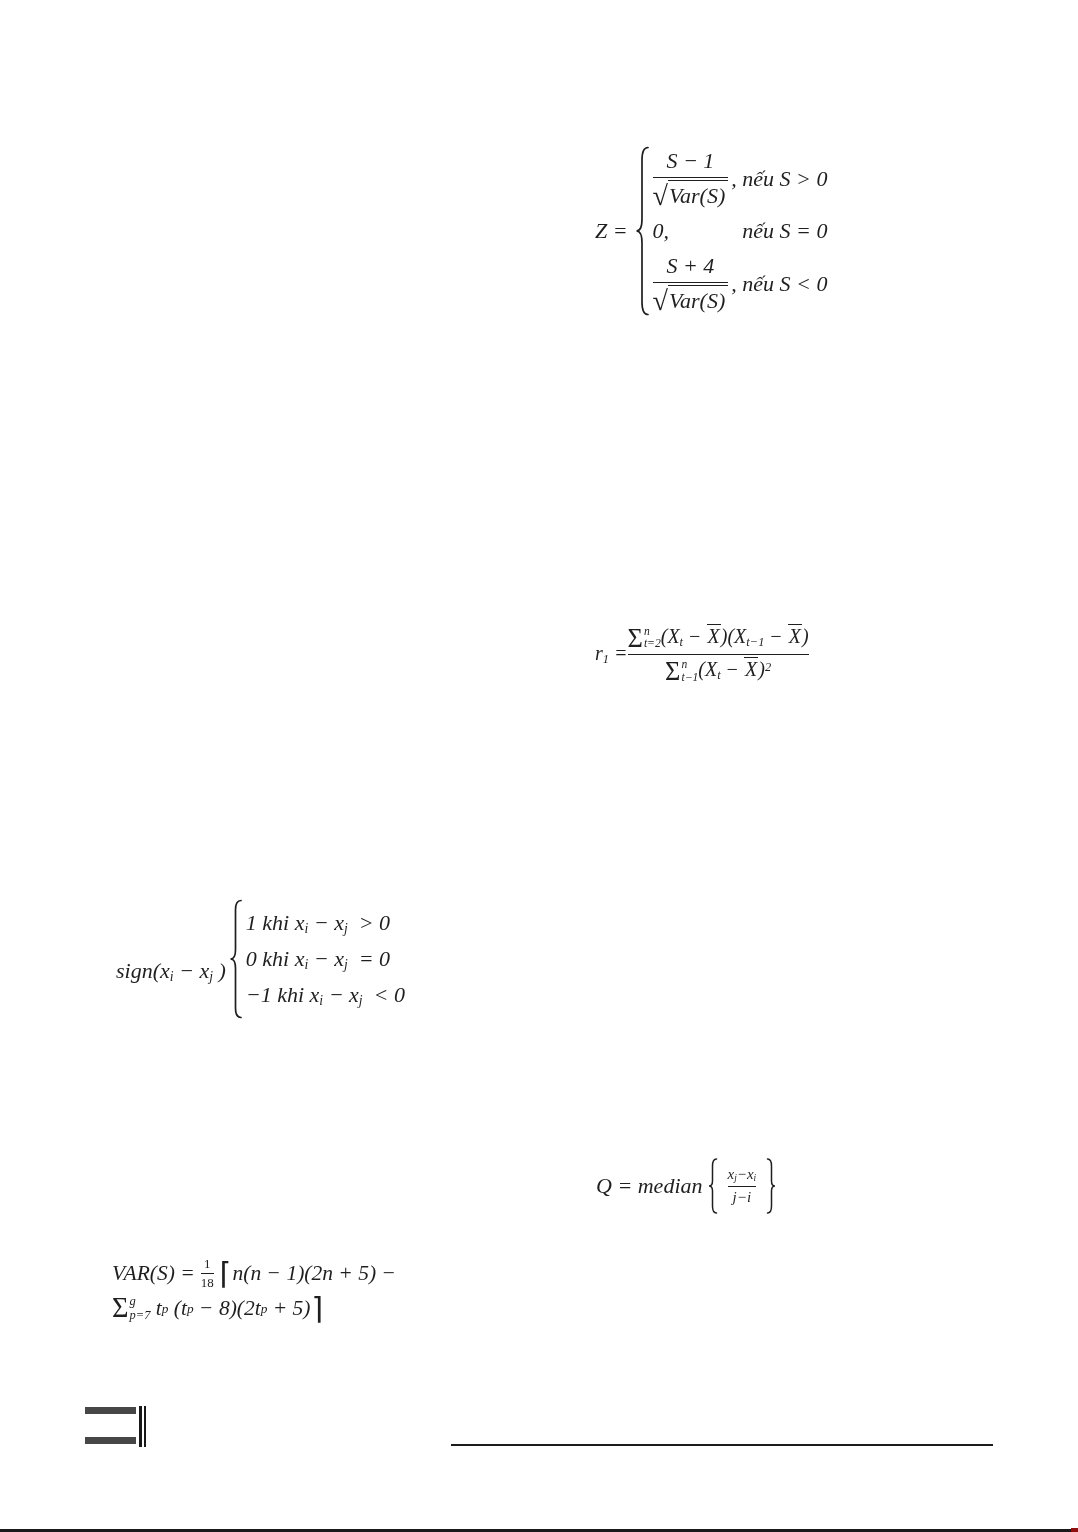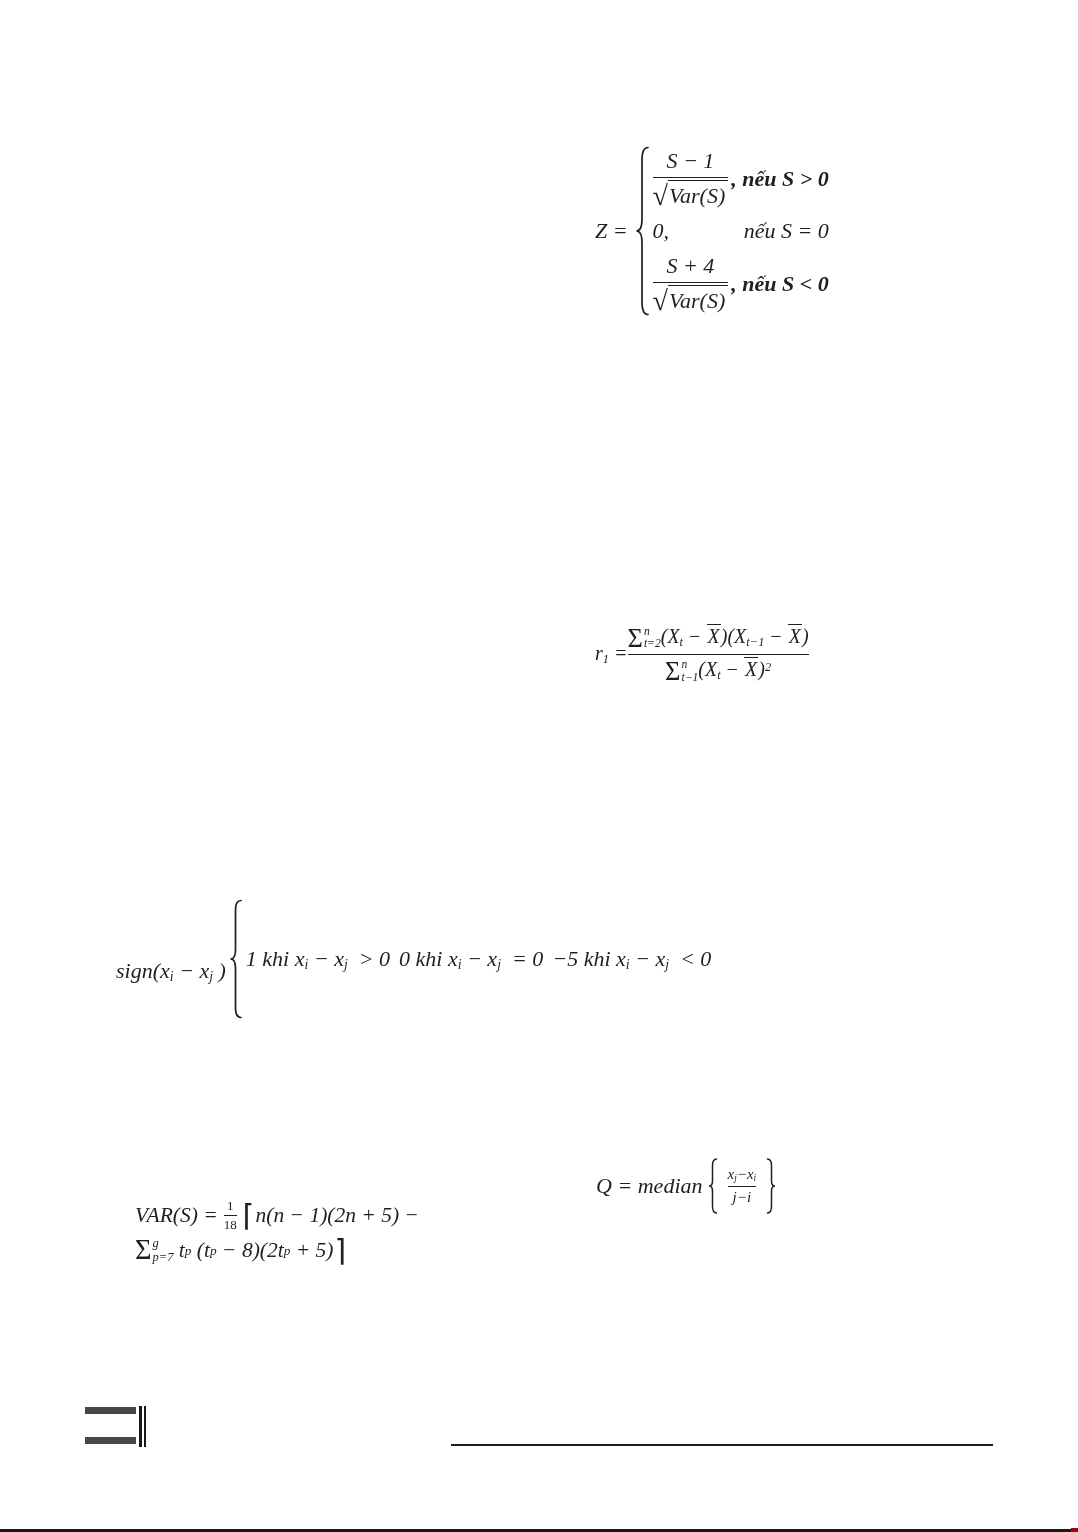--- a/index.html
+++ b/index.html
@@ -33,40 +33,40 @@
   .ov{display:inline-block;border-top:1.6px solid #1f1f1f;line-height:1.02;padding:1px 1px 0 1px;}
 
   sub{font-size:0.62em;vertical-align:-0.22em;font-style:italic;}
   sup{font-size:0.62em;vertical-align:0.38em;font-style:italic;}
 
   
   #f-z{left:595px;top:146px;display:flex;align-items:center;font-size:22px;}
   #f-z .zlhs{margin-right:7px;}
   .zcases{display:flex;flex-direction:column;gap:9px;margin-left:3px;}
   .case-row{display:flex;align-items:center;}
-  .case-row .cond{margin-left:3px;font-weight:bold;}
+  .case-row .cond{margin-left:3px;}
   .case-mid{display:flex;align-items:center;justify-content:space-between;}
 
   
   #f-r1{left:595px;top:624px;display:flex;align-items:center;font-size:20px;}
   #f-r1 .rlhs{white-space:pre;}
 
   
   #f-sign{left:116px;top:899px;display:flex;align-items:center;font-size:22px;}
   #f-sign .slhs{margin-right:3px;white-space:pre;margin-top:24px;}
-  .scases{display:flex;flex-direction:row;gap:9px;margin-left:3px;}
+  .scases{display:flex;flex-direction:column;gap:9px;margin-left:3px;}
 
   
   #f-q{left:596px;top:1158px;display:flex;align-items:center;font-size:22px;}
   #f-q .qlhs{margin-right:5px;text-align:right;}
   #f-q .frac{font-size:15px;margin:0 10px;}
   .mirror{transform:scaleX(-1);}
 
   
-  #f-var{left:112px;top:1198px;font-size:21.5px;margin-left:23px;}
+  #f-var{left:112px;top:1256px;font-size:21.5px;}
   .var-line{display:flex;align-items:center;height:35px;}
   .coef{font-size:13px;font-style:normal;margin:0 5px 0 6px;}
   .coef .fbar{border-top-width:1.3px;margin:1px 0;}
   .tallbr{font-style:normal;font-family:"DejaVu Sans",sans-serif;font-size:30px;line-height:0.9;margin:0 1px;}
 
   
   #logo{left:85px;top:1406px;width:62px;height:42px;}
   #logo div{position:absolute;}
   .lg-bar{left:0;width:51px;height:7px;background:#474747;}
   .lg-v{top:0;width:2.5px;height:41px;background:#191919;}
@@ -142,21 +142,21 @@
   </div>
 
   <div id="f-sign" class="abs math">
     <span class="slhs"><span data-bind="formula_sign.name">sign</span><span data-bind="formula_sign.open">(</span><span data-bind="formula_sign.a">x</span><sub data-bind="formula_sign.a_sub">i</sub><span data-bind="formula_sign.minus"> − </span><span data-bind="formula_sign.b">x</span><sub data-bind="formula_sign.b_sub">j</sub><span data-bind="formula_sign.close"> )</span></span>
     <svg width="14" height="120" viewBox="0 0 14 120">
         <path d="M12 1.5 Q6.5 1.5 6.5 11 L6.5 51 Q6.5 60 1.5 60 Q6.5 60 6.5 69 L6.5 109 Q6.5 118.5 12 118.5" fill="none" stroke="#1f1f1f" stroke-width="1.7" stroke-linecap="round"></path>
       </svg>
     <div class="scases">
       <div><span data-bind="formula_sign.case1.lead">1 khi x</span><sub data-bind="formula_sign.case1.s1">i</sub><span data-bind="formula_sign.case1.mid"> − x</span><sub data-bind="formula_sign.case1.s2">j</sub><span data-bind="formula_sign.case1.tail">  &gt; 0</span></div>
       <div><span data-bind="formula_sign.case2.lead">0 khi x</span><sub data-bind="formula_sign.case2.s1">i</sub><span data-bind="formula_sign.case2.mid"> − x</span><sub data-bind="formula_sign.case2.s2">j</sub><span data-bind="formula_sign.case2.tail">  = 0</span></div>
-      <div><span data-bind="formula_sign.case3.lead">−5 khi x</span><sub data-bind="formula_sign.case3.s1">i</sub><span data-bind="formula_sign.case3.mid"> − x</span><sub data-bind="formula_sign.case3.s2">j</sub><span data-bind="formula_sign.case3.tail">  &lt; 0</span></div>
+      <div><span data-bind="formula_sign.case3.lead">−1 khi x</span><sub data-bind="formula_sign.case3.s1">i</sub><span data-bind="formula_sign.case3.mid"> − x</span><sub data-bind="formula_sign.case3.s2">j</sub><span data-bind="formula_sign.case3.tail">  &lt; 0</span></div>
     </div>
   </div>
 
   <div id="f-q" class="abs math">
     <span class="qlhs" data-bind="formula_q.lhs">Q = median</span>
     <svg width="10" height="56" viewBox="0 0 10 56">
         <path d="M8.5 1 Q4.5 1 4.5 8 L4.5 23 Q4.5 28 1 28 Q4.5 28 4.5 33 L4.5 48 Q4.5 55 8.5 55" fill="none" stroke="#1f1f1f" stroke-width="1.5" stroke-linecap="round"></path>
       </svg>
     <span class="frac">
       <span><span data-bind="formula_q.num_a">x</span><sub data-bind="formula_q.num_a_sub">j</sub><span data-bind="formula_q.num_minus">−</span><span data-bind="formula_q.num_b">x</span><sub data-bind="formula_q.num_b_sub">i</sub></span>

